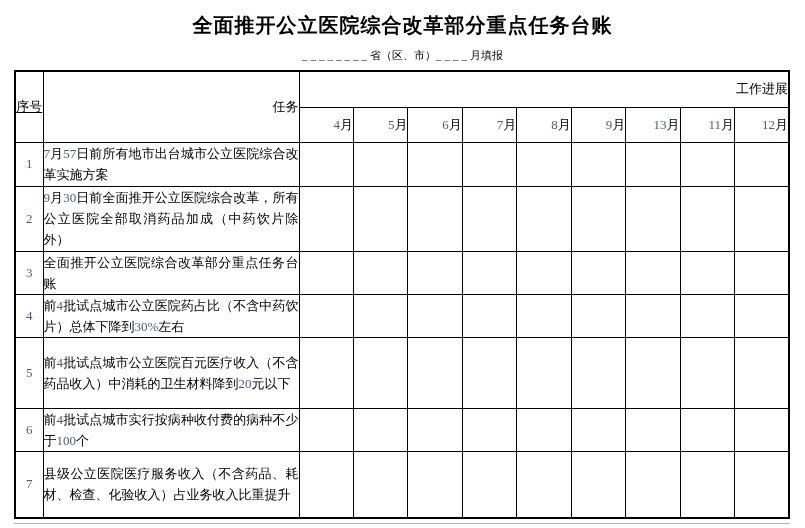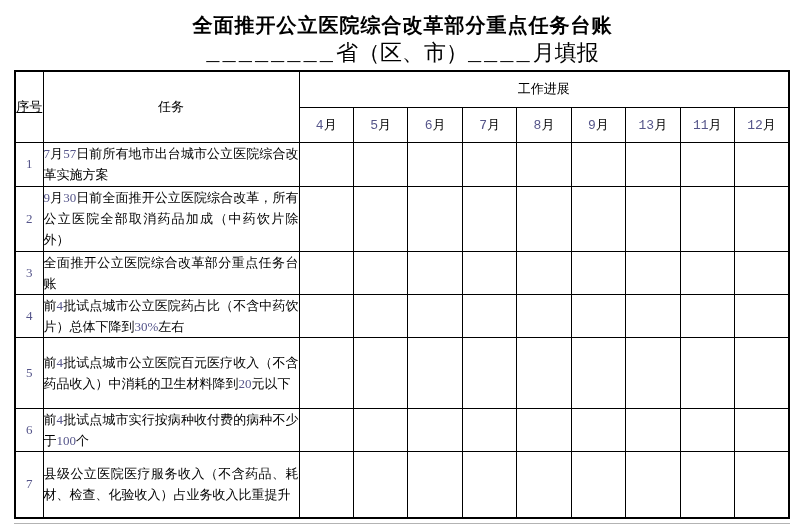--- a/index.html
+++ b/index.html
@@ -22,24 +22,23 @@
     text-align: center;
     font-size: 20px;
     font-weight: bold;
     line-height: 30px;
     letter-spacing: 1px;
     white-space: nowrap;
   }
   .subtitle {
     margin-top: 4px;
     text-align: center;
-    font-size: 22px;
+    font-size: 11px;
     line-height: 22px;
     white-space: nowrap;
-    font-family: Liberation Mono, monospace;
   }
   .subtitle .blank {
     letter-spacing: 3px;
   }
   table.ledger {
     border-collapse: collapse;
     table-layout: fixed;
     width: 776px;
     margin: 4px 0 0 14px;
     border: 2px solid #000000;
@@ -48,21 +47,21 @@
   table.ledger td {
     border: 1px solid #000000;
     padding: 0;
     font-weight: normal;
     font-size: 13px;
     overflow: hidden;
   }
   thead tr.progress-row { height: 36px; }
   thead tr.months-row   { height: 35px; }
   th.idx-h { padding: 0 6px; line-height: 19px; text-decoration: underline; }
-  th.task-h, th.progress-h, th.month-h { text-align: center; font-family: Liberation Mono, monospace; }
+  th.task-h, th.progress-h, th.month-h { text-align: right; }
   tbody tr:nth-child(1) { height: 44px; }
   tbody tr:nth-child(2) { height: 65px; }
   tbody tr:nth-child(3) { height: 42px; }
   tbody tr:nth-child(4) { height: 42px; }
   tbody tr:nth-child(5) { height: 71px; }
   tbody tr:nth-child(6) { height: 42px; }
   tbody tr:nth-child(7) { height: 67px; }
   td.idx {
     text-align: center;
     vertical-align: middle;

